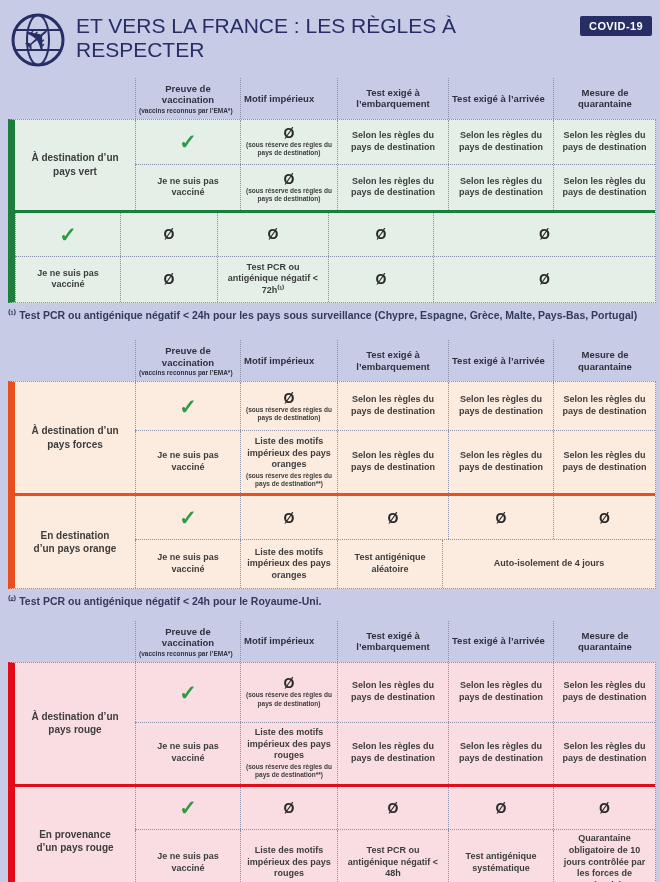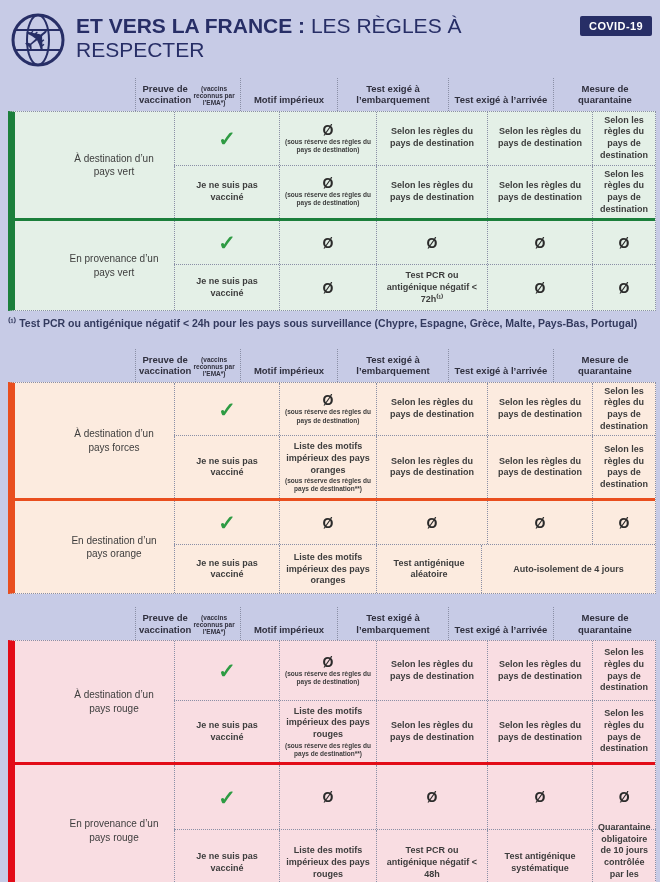--- a/index.html
+++ b/index.html
@@ -10,37 +10,37 @@
     -webkit-font-smoothing:antialiased;
   }
   .page{width:660px;height:882px;overflow:hidden;position:relative;}
 
   
   .hdr{display:flex;align-items:flex-start;padding:10px 8px 0 8px;}
   .logo{flex:0 0 60px;height:60px;margin-right:8px;}
   .titles{flex:1;padding-top:4px;}
   .t1{font-size:21px;font-weight:bold;color:#272e66;letter-spacing:.2px;line-height:1.15;}
   .t2{font-size:21px;color:#272e66;line-height:1.15;}
-  .t2 .b{font-weight:bold;text-align:right;}
+  .t2 .b{font-weight:normal;text-align:right;}
   .t2 .r{font-weight:normal;}
   .badge{
     flex:0 0 auto;margin-top:6px;background:#272e66;color:#fff;
     font-size:11px;font-weight:bold;padding:4px 9px;border-radius:2px;letter-spacing:.4px;margin-left:28px;
   }
 
   
   .table-block{margin:0 4px 0 8px;}
   .tb-green{margin-top:8px;}
   .tb-orange{margin-top:19px;}
   .tb-red{margin-top:13px;}
 
   .col-headers{display:flex;align-items:stretch;}
   .ch{
     border-left:1px dotted #8a8fa6;
-    display:flex;flex-direction:row;justify-content:center;align-items:flex-end;
+    display:flex;flex-direction:column;justify-content:center;align-items:flex-start;
     text-align:center;padding:5px 3px;min-height:30px;
   }
   .ch.spacer{border-left:none;}
   .ch-label{font-size:9.5px;font-weight:bold;color:#30303e;line-height:1.2;}
   .ch-sub{font-size:6.5px;font-weight:bold;color:#30303e;margin-top:1px;}
 
   .cw0{flex:0 0 120px;box-sizing:border-box;width:120px;}
   .cw0h{flex:0 0 127px;box-sizing:border-box;width:127px;border-left:none;}
   .cw1{flex:0 0 105px;box-sizing:border-box;}
   .cw2{flex:0 0 97px;box-sizing:border-box;}
@@ -50,21 +50,21 @@
 
   .tbl-body{
     background:var(--bg);
     border:1px dotted #8a8fa6;
     border-left:7px solid var(--accent);
   }
   .section{display:flex;align-items:stretch;}
   .section + .section{border-top:3px solid var(--accent);}
   .row-label{
     display:flex;align-items:center;justify-content:center;text-align:center;
-    font-size:10px;font-weight:normal;color:#3d3d3d;line-height:1.35;margin-left:39px;
+    font-size:10px;font-weight:bold;color:#3d3d3d;line-height:1.35;
   }
   .row-label span{max-width:92px;}
   .rows{flex:1;display:flex;flex-direction:column;}
   .row{display:flex;align-items:stretch;flex:1;}
   .row + .row{border-top:1px dotted #8a8fa6;}
   .cell{
     display:flex;flex-direction:column;justify-content:center;align-items:center;
     text-align:center;padding:3px 5px;border-left:1px dotted #8a8fa6;
   }
   .check{color:#2e9b43;font-size:21px;font-weight:bold;line-height:1;}
@@ -157,23 +157,20 @@
                 <div class="cell cw4">
                   <div class="cell-text">Selon les règles du pays de destination</div>
                 </div>
                 <div class="cell cw5">
                   <div class="cell-text">Selon les règles du pays de destination</div>
                 </div>
               </div>
             </div>
           </div>
           <div class="section">
-            <div class="row-label cw0">
-              <span>En provenance d’un pays vert</span>
-            </div>
             <div class="rows">
               <div class="row" style="min-height: 43px;">
                 <div class="cell cw1">
                   <div class="check">✓</div>
                 </div>
                 <div class="cell cw2">
                   <div class="none">Ø</div>
                 </div>
                 <div class="cell cw3">
                   <div class="none">Ø</div>
@@ -303,20 +300,21 @@
                 <div class="cell cw4">
                   <div class="cell-text">Test antigénique aléatoire</div>
                 </div>
                 <div class="cell cw5">
                   <div class="cell-text">Auto-isolement de 4 jours</div>
                 </div>
               </div>
             </div>
           </div>
         </div>
+        <div class="footnote">⁽²⁾ Test PCR ou antigénique négatif &lt; 24h pour le Royaume-Uni.</div>
       </div>
       <div class="table-block tb-red" style="--accent: #e30b17; --bg: #f9dde2;">
         <div class="col-headers">
           <div class="ch spacer cw0h"></div>
           <div class="ch cw1">
             <div class="ch-label">Preuve de vaccination</div>
             <div class="ch-sub">(vaccins reconnus par l’EMA*)</div>
           </div>
           <div class="ch cw2">
             <div class="ch-label">Motif impérieux</div>

